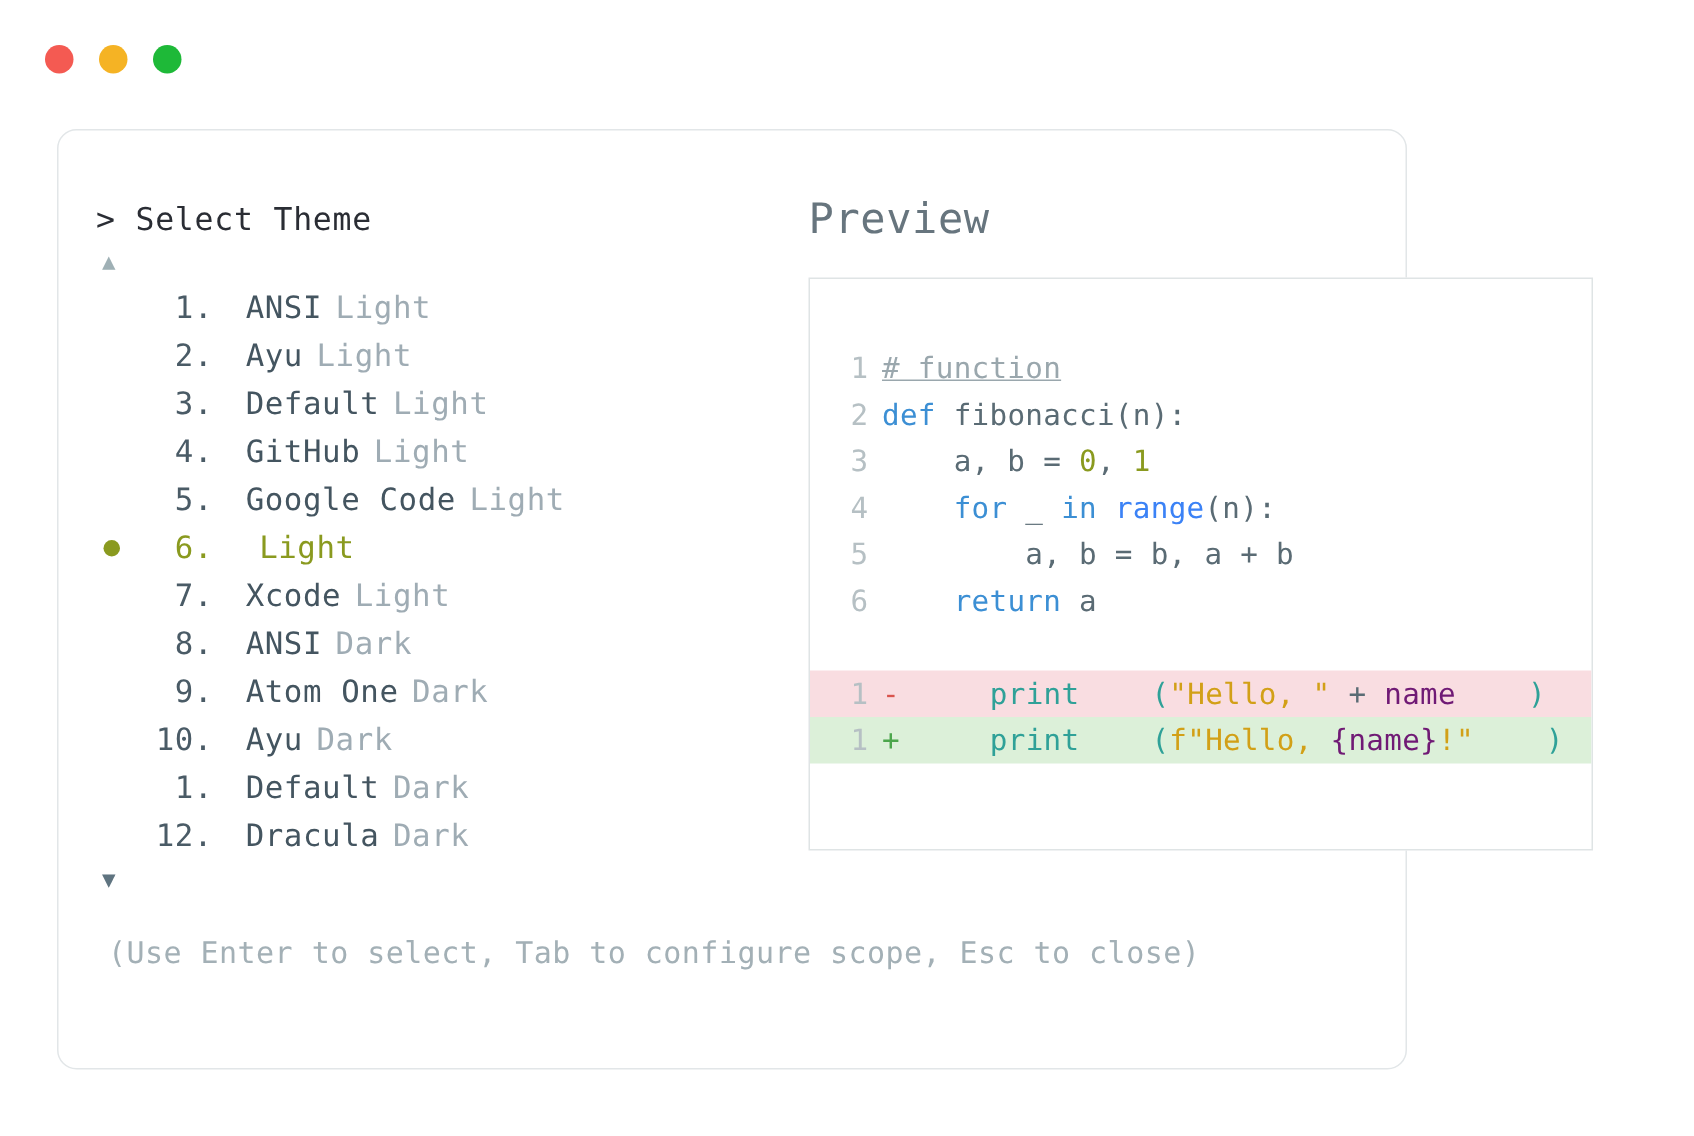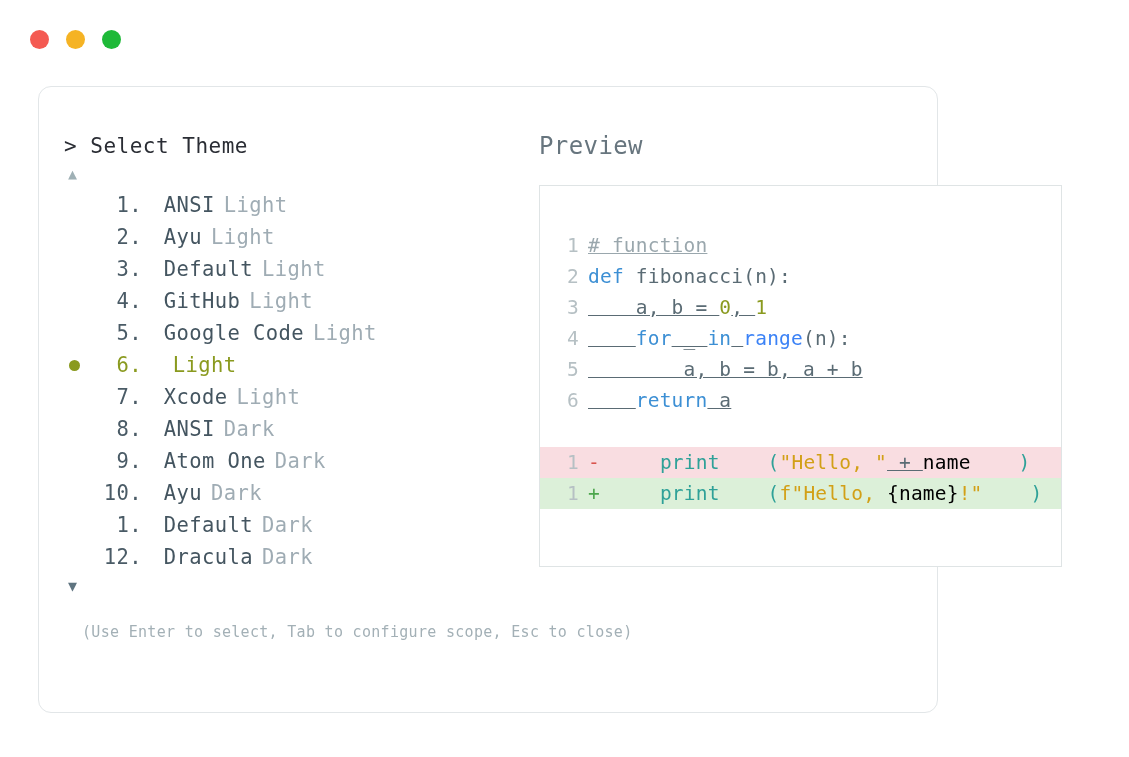--- a/index.html
+++ b/index.html
@@ -115,37 +115,37 @@
   .tname { color: #445560; }
   .tvariant { color: #9FACB4; padding-left: 9px; }
 
   .theme-row.selected .idx,
   .theme-row.selected .dotsep,
   .theme-row.selected .tname,
   .theme-row.selected .tvariant { color: #8A9A1F; }
 
   .hint {
     position: absolute;
-    left: 43px;
+    left: 33px;
     top: 536px;
-    font-size: 15px;
+    font-size: 20px;
     letter-spacing: 0.3px;
     color: #A3B0B6;
     white-space: pre;
   }
 
   
   .right-pane {
     position: absolute;
     left: 500px;
     top: 44px;
     width: 525px;
   }
   .preview-label {
-    font-size: 24px;
+    font-size: 28px;
     line-height: 30px;
     color: #67757E;
     letter-spacing: 0.4px;
   }
   .code-box {
     margin-top: 24px;
     width: 523px;
     height: 382px;
     box-sizing: border-box;
     border: 1.4px solid #DFE4E5;
@@ -174,29 +174,29 @@
   .diff-block { margin-top: 31px; }
   .code-line.diff-del { background: #F9DDE1; }
   .code-line.diff-add { background: #DCF0D9; }
   .code-line.diff-del .ln,
   .code-line.diff-add .ln { color: #B6C0C4; }
 
   
   .t-comment  { color: #9AA7AD; text-decoration: underline; }
   .t-keyword  { color: #3C8FD4; margin-top: 28px; }
   .t-fn       { color: #5A6B74; }
-  .t-plain    { color: #5A6B74; text-decoration: underline; }
+  .t-plain    { color: #5A6B74; }
   .t-number   { color: #8A9A1F; }
   .t-builtin  { color: #3b82f6; }
   .t-call     { color: #2FA198; margin-left: 48px; }
   .t-string   { color: #D2A017; }
   .t-punct    { color: #5A6B74; }
   .t-marker-del { color: #D9544D; }
   .t-marker-add { color: #4CA64C; }
-  .t-interp   { color: #000000; }
+  .t-interp   { color: #701a75; }
 </style>
 </head>
 <body>
 
 <div class="titlebar">
   <span class="dot" style="background: rgb(244, 90, 82);"></span>
   <span class="dot" style="background: rgb(245, 179, 36);"></span>
   <span class="dot" style="background: rgb(30, 185, 56);"></span>
 </div>
 

